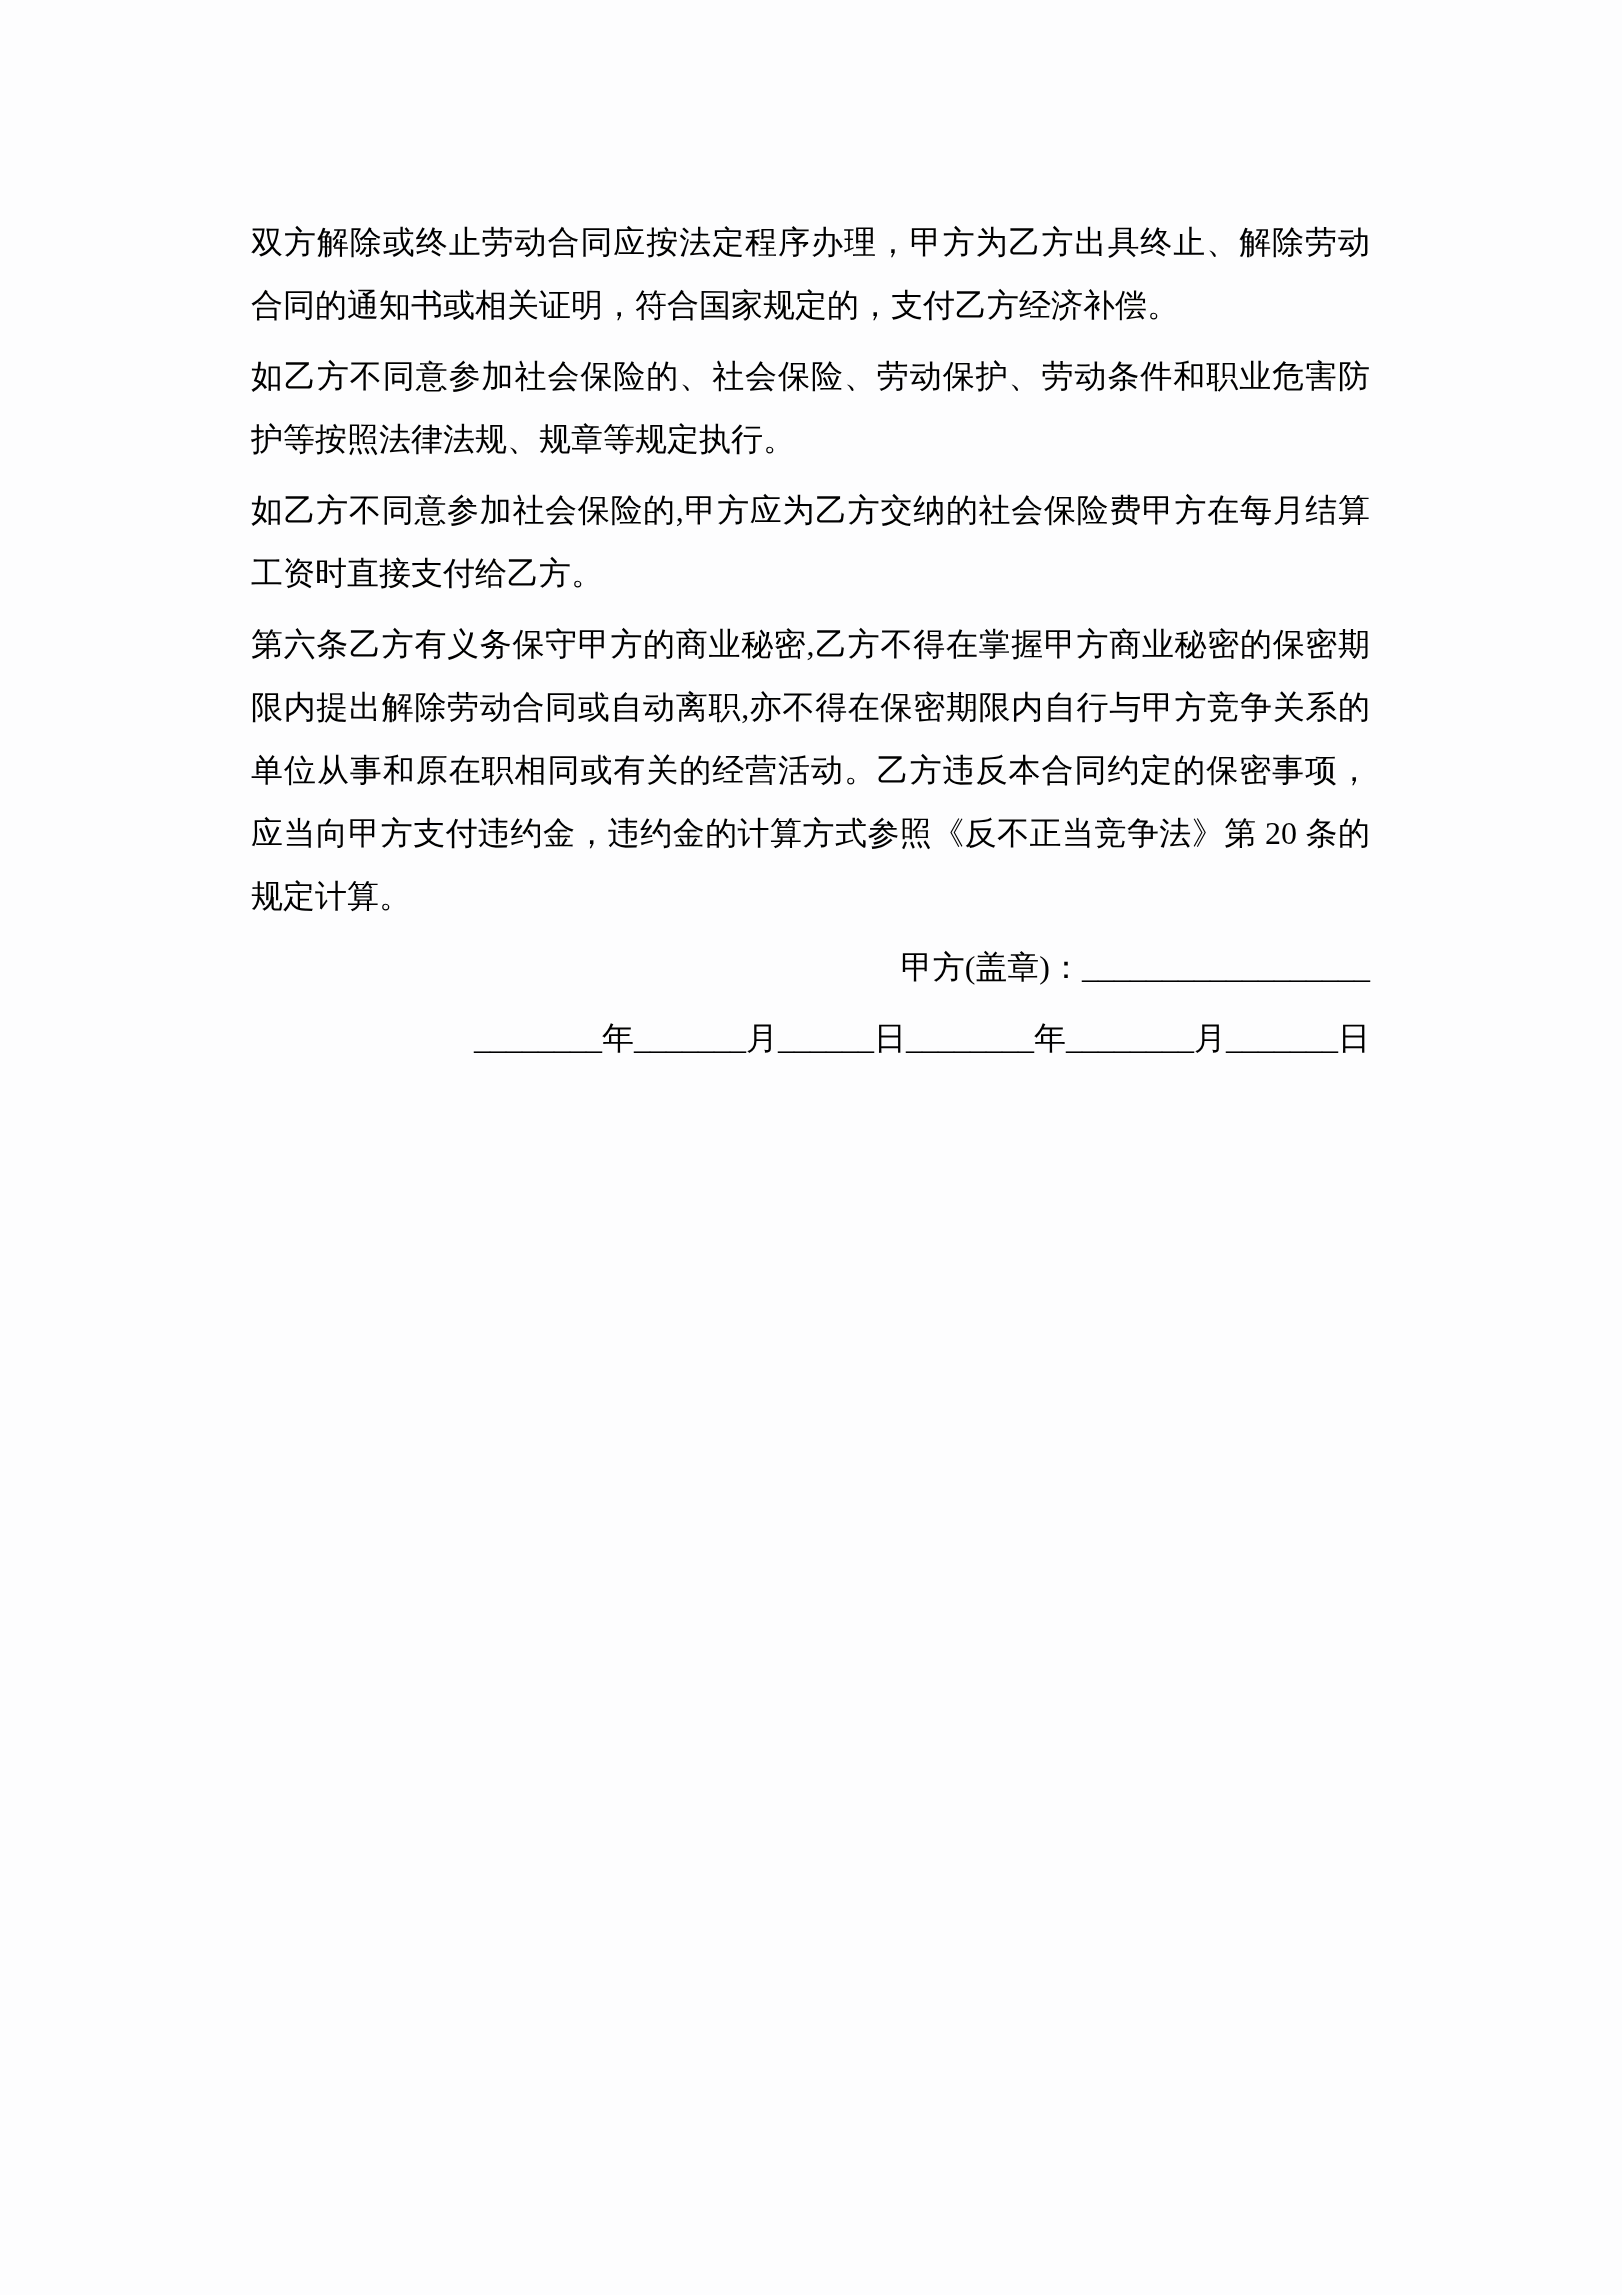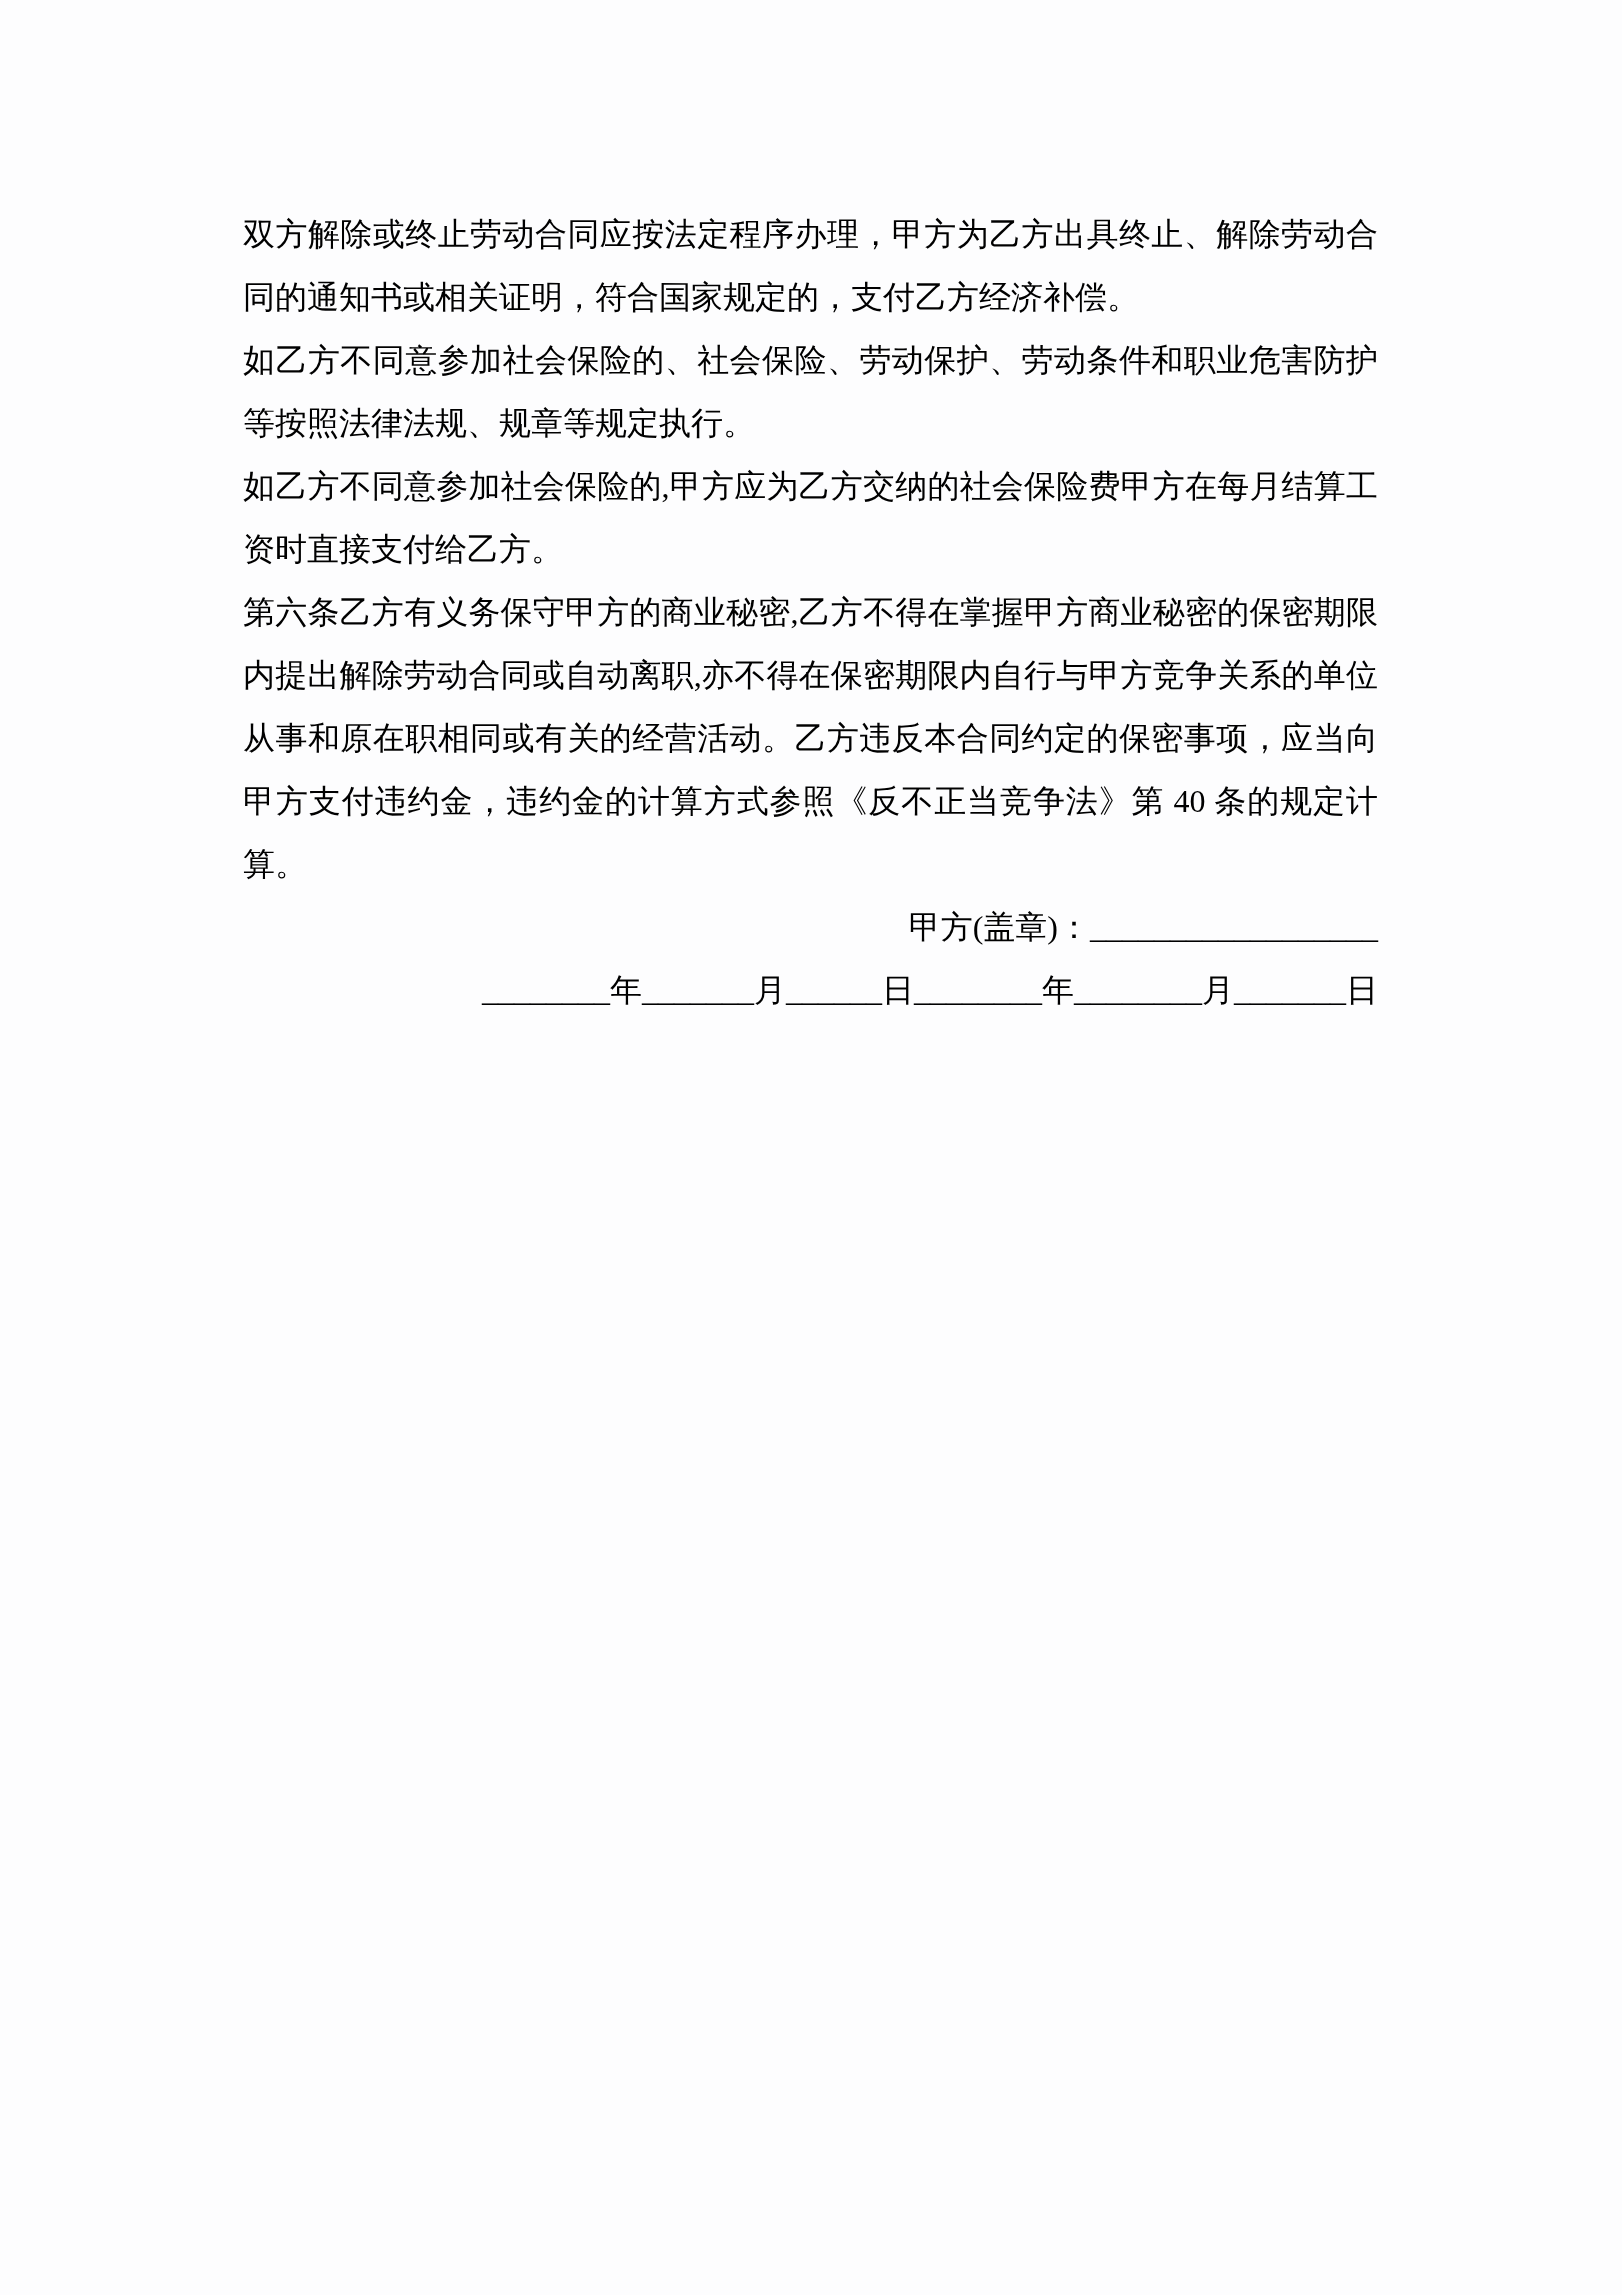--- a/index.html
+++ b/index.html
@@ -21,41 +21,41 @@
     width: 1135px;
     font-family: "Liberation Serif", "DejaVu Serif", serif;
     font-size: 32px;
     line-height: 63px;
     color: #000000;
     text-align: justify;
     text-justify: inter-ideograph;
     letter-spacing: 0;
   }
   .content p {
-    margin: 0;
+    margin: 8px;
     padding: 0;
   }
   .sig-row {
     text-align: right;
     white-space: nowrap;
   }
 </style>
 </head>
 <body>
 
 <div class="page">
   <div class="content">
 
     <p>双方解除或终止劳动合同应按法定程序办理，甲方为乙方出具终止、解除劳动合同的通知书或相关证明，符合国家规定的，支付乙方经济补偿。</p>
 
     <p>如乙方不同意参加社会保险的、社会保险、劳动保护、劳动条件和职业危害防护等按照法律法规、规章等规定执行。</p>
 
     <p>如乙方不同意参加社会保险的,甲方应为乙方交纳的社会保险费甲方在每月结算工资时直接支付给乙方。</p>
 
-    <p>第六条乙方有义务保守甲方的商业秘密,乙方不得在掌握甲方商业秘密的保密期限内提出解除劳动合同或自动离职,亦不得在保密期限内自行与甲方竞争关系的单位从事和原在职相同或有关的经营活动。乙方违反本合同约定的保密事项，应当向甲方支付违约金，违约金的计算方式参照《反不正当竞争法》第 40 条的规定计算。</p>
+    <p>第六条乙方有义务保守甲方的商业秘密,乙方不得在掌握甲方商业秘密的保密期限内提出解除劳动合同或自动离职,亦不得在保密期限内自行与甲方竞争关系的单位从事和原在职相同或有关的经营活动。乙方违反本合同约定的保密事项，应当向甲方支付违约金，违约金的计算方式参照《反不正当竞争法》第 20 条的规定计算。</p>
 
 
 
     <p class="sig-row">
       <span>甲方(盖章)：</span><span>__________________</span>
     </p>
 
 
     <p class="sig-row">
       <span>________年_______月______日________年________月_______日</span>

